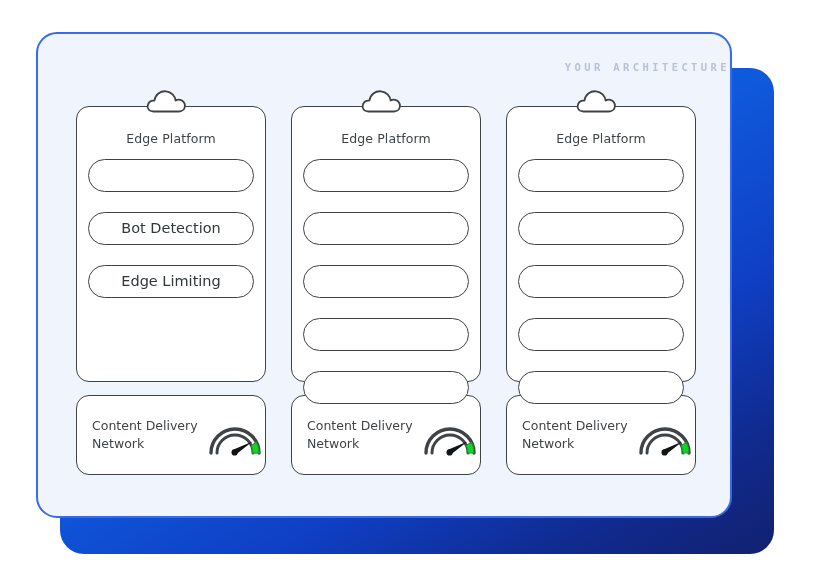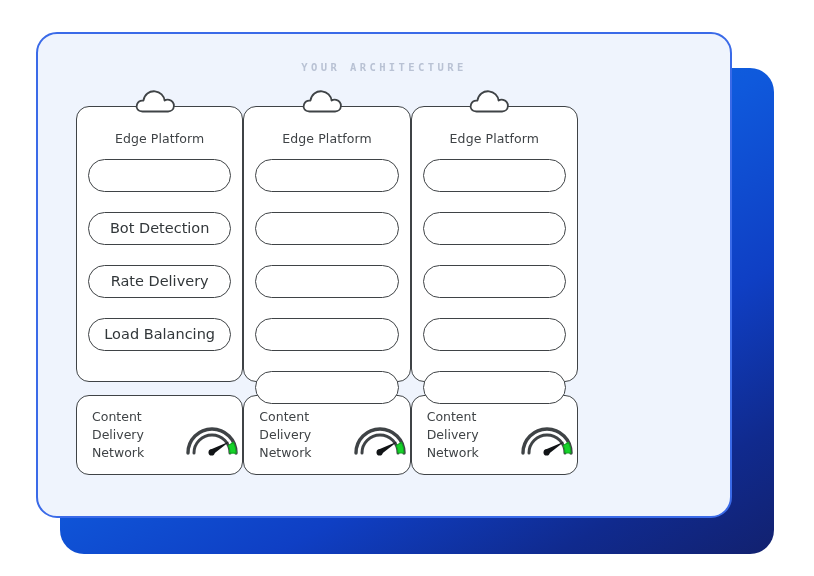--- a/index.html
+++ b/index.html
@@ -50,34 +50,34 @@
     border: 2.5px solid #3a6ae8;
     border-radius: 21px;
     background: #eff4fd;
   }
 
   .panel-title {
     position: absolute;
     left: 0;
     top: 27px;
     width: 100%;
-    text-align: center;
+    text-align: right;
     font-size: 10.5px;
     font-weight: 700;
     letter-spacing: 3.4px;
     color: #b9c2d4;
     font-family: "DejaVu Sans Mono", "Liberation Mono", monospace;
   }
 
   
   .columns {
     position: absolute;
     left: 38px;
     top: 72px;
-    width: 502px;
+    width: 620px;
     display: flex;
     justify-content: space-between;
   }
   .column {
     width: 190px;
     position: relative;
   }
 
   
   .edge-card {
@@ -186,22 +186,21 @@
                        C39.8 22.2 37.3 24.5 34.1 24.5
                        Z" fill="#ffffff" stroke="#3f4346" stroke-width="1.8" stroke-linejoin="round"></path>
             </svg>
           </div>
 
           <div class="card-title">Edge Platform</div>
 
           <div class="pill-list">
             <div class="pill empty"></div>
             <div class="pill">Bot Detection</div>
-            <div class="pill">Rate Delivery</div>
-            <div class="pill">Load Balancing</div>
+            <div class="pill">Edge Limiting</div>
           </div>
         </div>
 
         <div class="cdn-card">
           <div class="cdn-label">
             <div>Content Delivery</div>
             <div>Network</div>
           </div>
           <div class="gauge">
             <svg width="58" height="46" viewBox="0 0 58 46">

